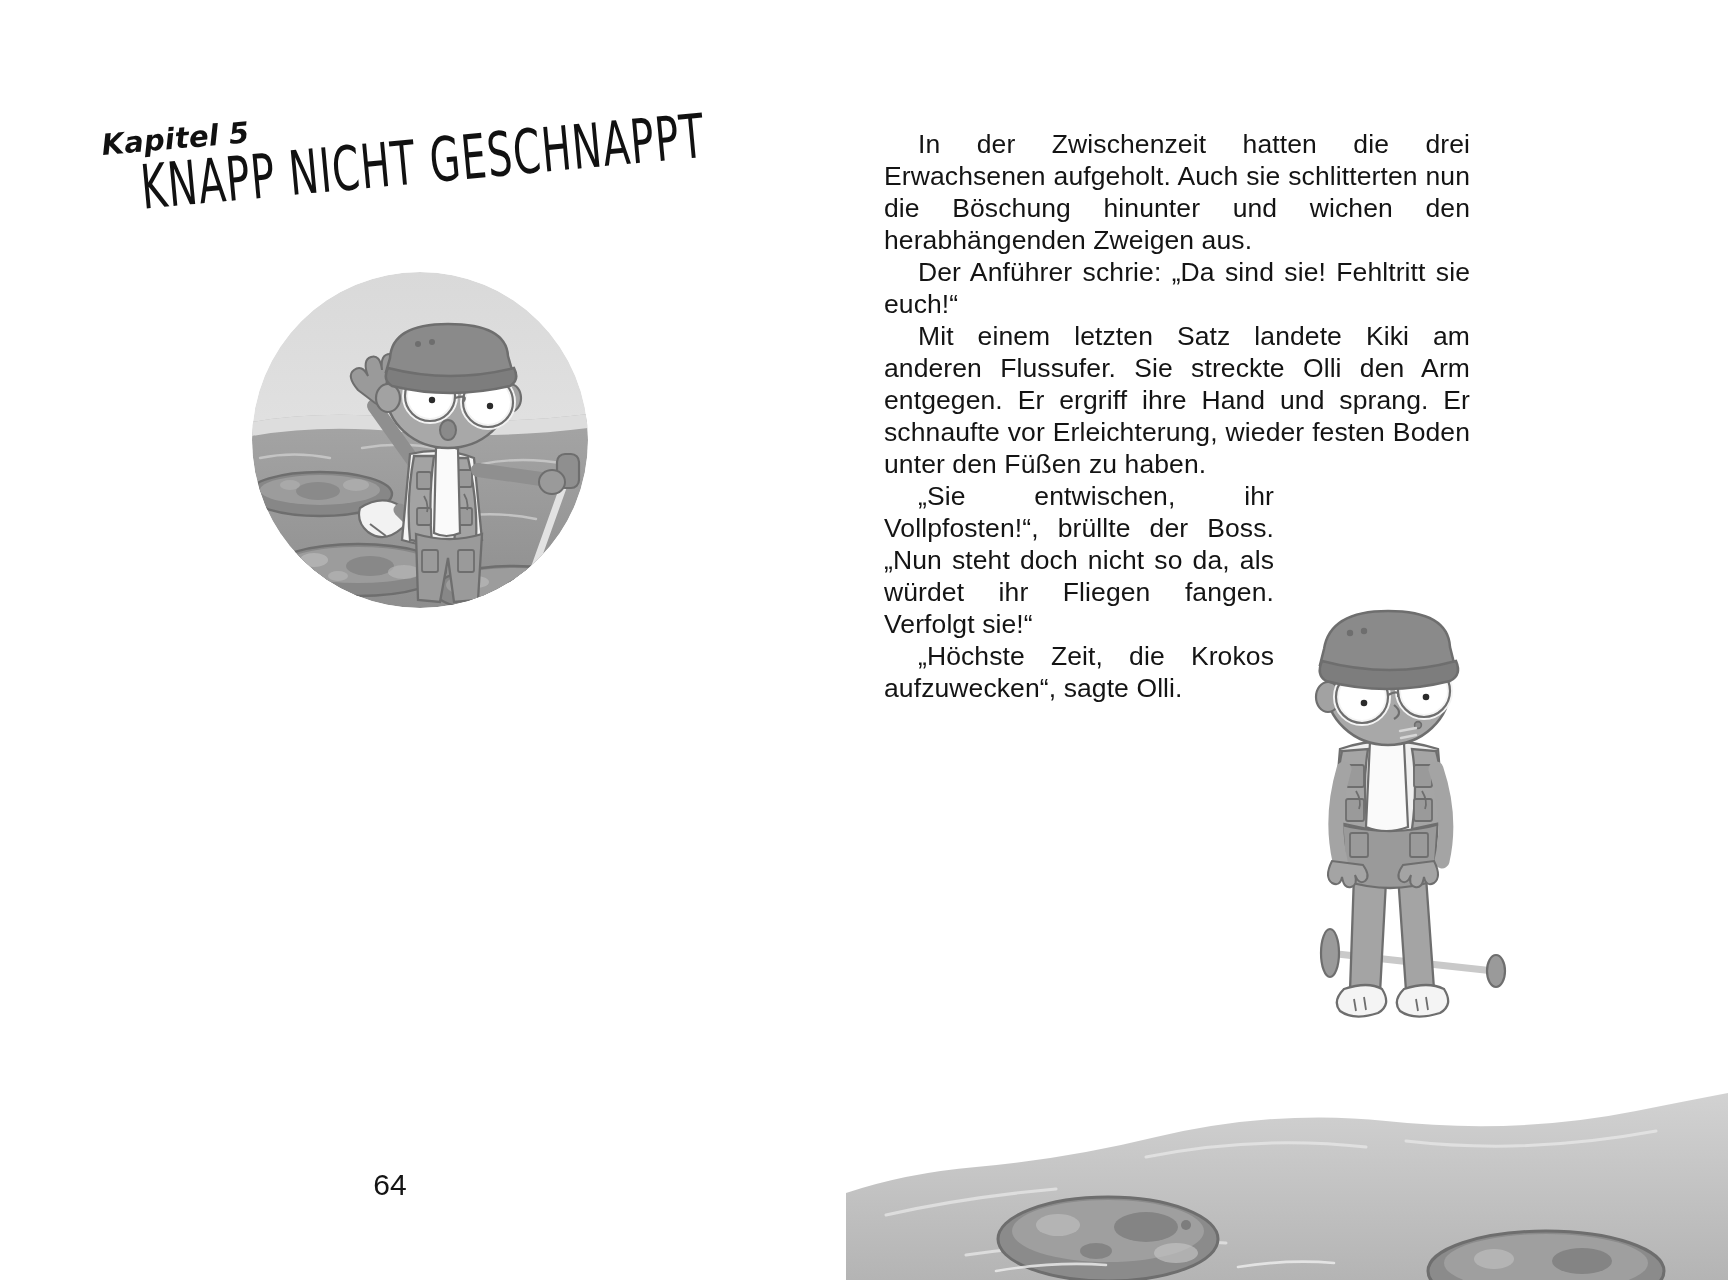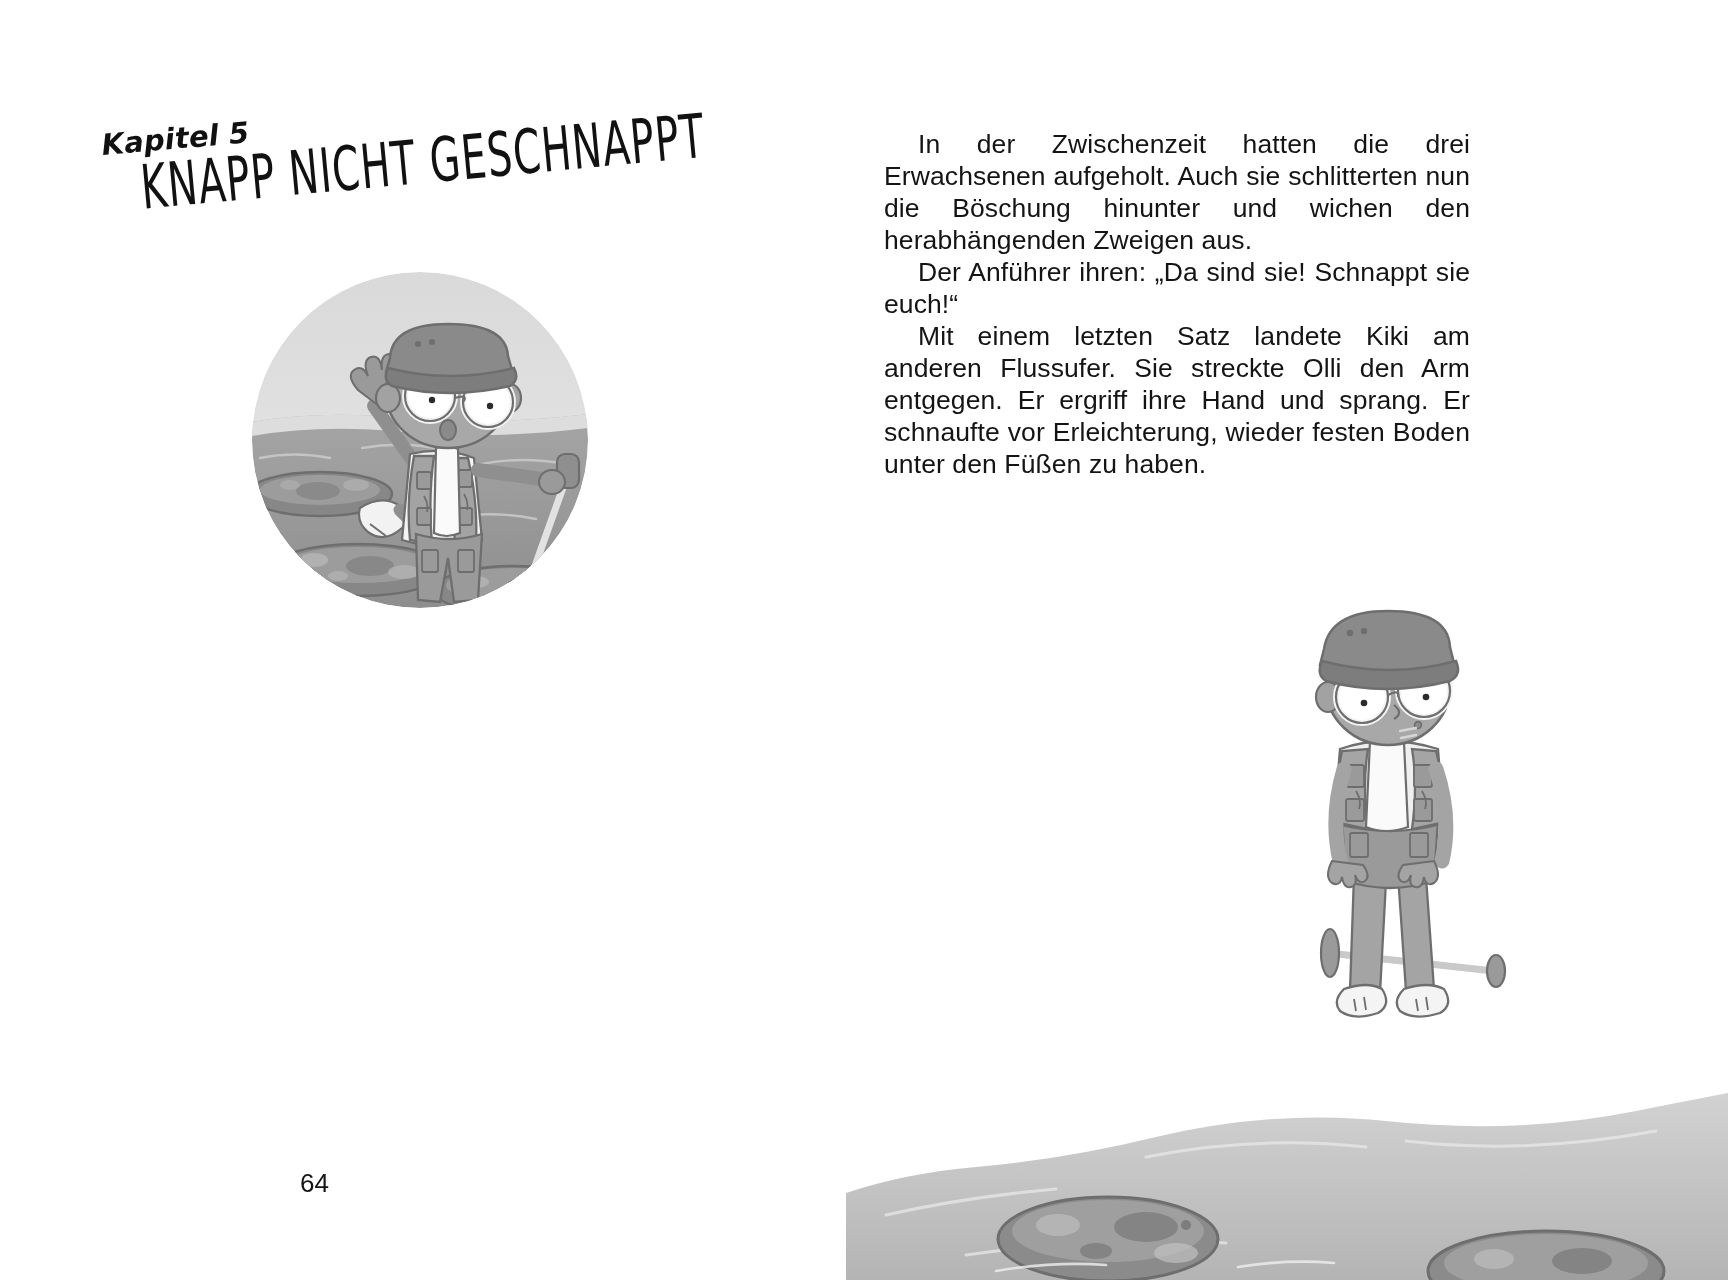--- a/index.html
+++ b/index.html
@@ -52,21 +52,21 @@
     letter-spacing:.1px;
   }
   .body-text p{margin:0;}
   .body-text p.indent{text-indent:34px;}
 
   
   .wrap-col{width:390px;}
 
   .page-number{
     position:absolute;left:300px;top:1168px;width:180px;
-    font-size:26px;color:#141414;
+    text-align:center;font-size:30px;color:#141414;
   }
 
   
   .round-illo{
     position:absolute;left:252px;top:272px;
     width:336px;height:336px;
     border-radius:50%;
     overflow:hidden;
   }
   
@@ -219,22 +219,26 @@
           <circle cx="166" cy="72" r="3" fill="#6e6e6e"></circle>
           <circle cx="180" cy="70" r="3" fill="#6e6e6e"></circle>
         </g>
       </g>
     </svg>
   </div>
 
   <div class="col col-right">
     <div class="body-text">
       <p class="indent">In der Zwischenzeit hatten die drei Erwachsenen aufgeholt. Auch sie schlitterten nun die Böschung hinunter und wichen den herabhängenden Zweigen aus.</p>
-      <p class="indent">Der Anführer ihren: „Da sind sie! Schnappt sie euch!“</p>
+      <p class="indent">Der Anführer schrie: „Da sind sie! Fehltritt sie euch!“</p>
       <p class="indent">Mit einem letzten Satz landete Kiki am anderen Flussufer. Sie streckte Olli den Arm entgegen. Er ergriff ihre Hand und sprang. Er schnaufte vor Erleichterung, wieder festen Boden unter den Füßen zu haben.</p>
+    </div>
+    <div class="body-text wrap-col">
+      <p class="indent">„Sie entwischen, ihr Vollpfosten!“, brüllte der Boss. „Nun steht doch nicht so da, als würdet ihr Fliegen fangen. Verfolgt sie!“</p>
+      <p class="indent">„Höchste Zeit, die Krokos aufzuwecken“, sagte Olli.</p>
     </div>
   </div>
 
   <div class="boy-illo">
     <svg viewBox="0 0 250 475" width="250" height="475" aria-hidden="true">
 
       <g>
         <path d="M70 378 L236 396" stroke="#c9c9c9" stroke-width="7" stroke-linecap="round"></path>
         <ellipse cx="72" cy="378" rx="9" ry="24" fill="#9a9a9a" stroke="#6e6e6e" stroke-width="2.2"></ellipse>
         <ellipse cx="238" cy="396" rx="9" ry="16" fill="#9a9a9a" stroke="#6e6e6e" stroke-width="2.2"></ellipse>

